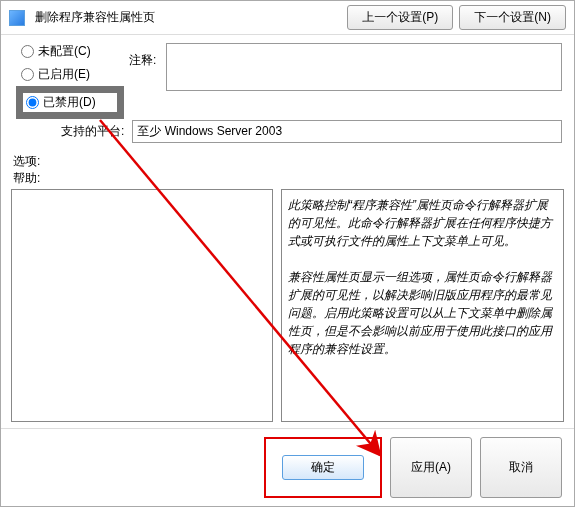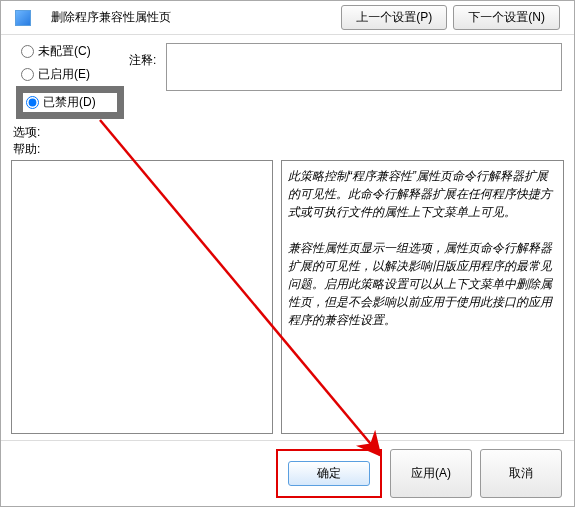--- a/index.html
+++ b/index.html
@@ -14,23 +14,23 @@
     .window {
       background: #fff;
       height: 100%;
       border: 1px solid #aaa;
       display: flex;
       flex-direction: column;
     }
     .top-bar {
       display: flex;
       align-items: center;
-      padding: 4px 14px;
+      padding: 4px 8px;
       border-bottom: 1px solid #ddd;
-      gap: 20px;
+      gap: 10px;
     }
     .title-icon {
       width: 16px; height: 16px;
       background: linear-gradient(135deg, #6bb5ff, #2a7de1);
       border: 1px solid #5a9fe0;
     }
     .title-text { flex: 0 0 auto; }
     .top-buttons { margin-left: auto; display: flex; gap: 6px; }
     .btn {
       background: linear-gradient(#fdfdfd, #e8e8e8);
@@ -110,21 +110,21 @@
     .panel.left { flex: 0 0 262px; }
     .footer {
       display: flex;
       justify-content: flex-end;
       gap: 8px;
       padding: 8px 12px;
       border-top: 1px solid #ddd;
     }
     .ok-highlight {
       border: 2px solid #e00000;
-      padding: 10px;
+      padding: 16px;
       display: inline-block;
     }
     .ok-highlight .btn {
       border-color: #5a9fe0;
       background: linear-gradient(#fff, #d6e8fb);
     }
     .arrow-svg {
       position: absolute;
       top: 0; left: 0;
       width: 575px;
@@ -161,20 +161,24 @@
         <label class="radio-item">
           <input type="radio" name="st" checked="" style="">
           <span>已禁用(D)</span>
         </label>
       </div>
     </div>
     <span class="comment-label">注释:</span>
     <textarea class="comment-box" value="" style=""></textarea>
   </div>
 
+  <div class="platform-row">
+    <span>支持的平台:</span>
+    <div class="platform-select">至少 Windows Server 2003</div>
+  </div>
 
   <div class="mid-labels">
     <div class="left">选项:</div>
     <div class="right">帮助:</div>
   </div>
 
   <div class="main-panels">
     <div class="panel left"></div>
     <div class="panel">
       <p>此策略控制“程序兼容性”属性页命令行解释器扩展的可见性。此命令行解释器扩展在任何程序快捷方式或可执行文件的属性上下文菜单上可见。</p>

